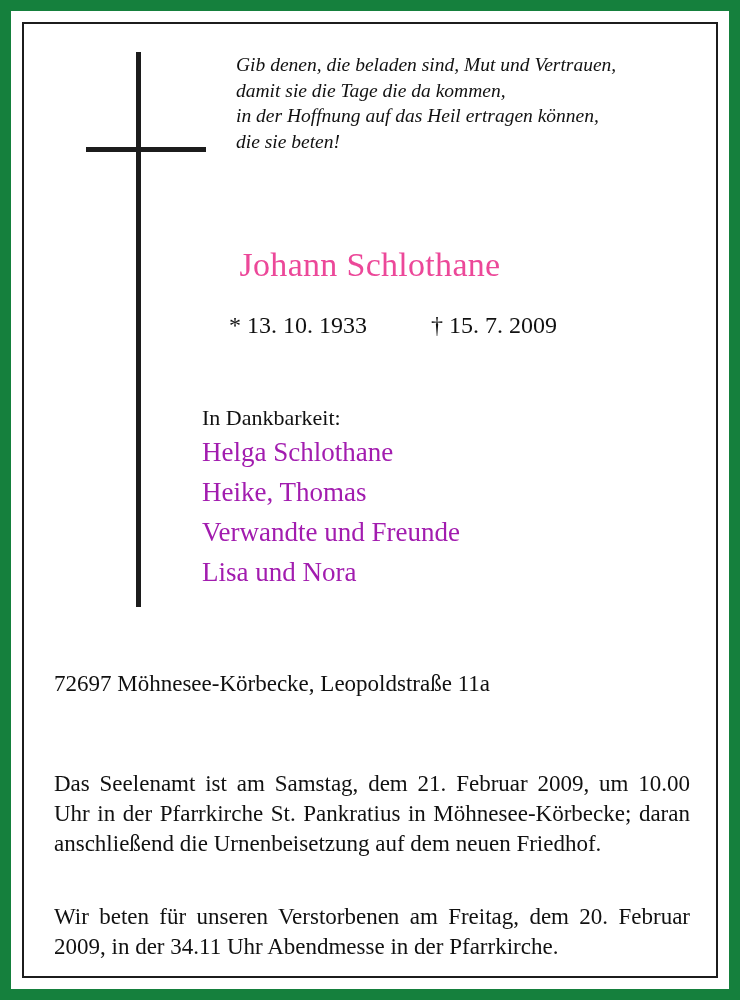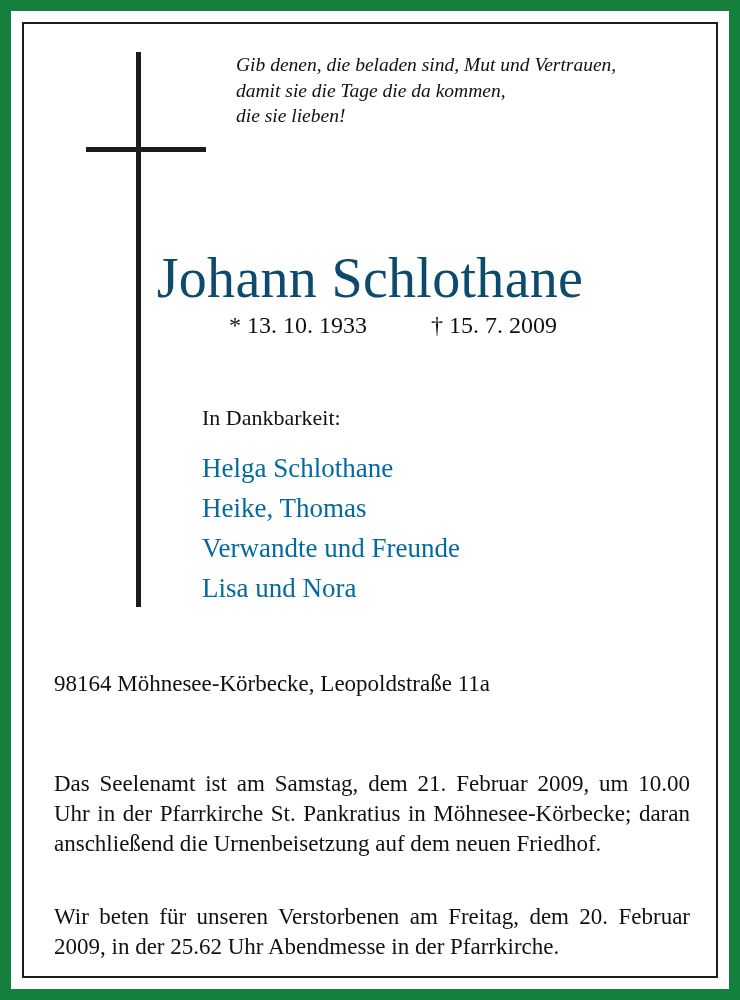--- a/index.html
+++ b/index.html
@@ -78,23 +78,23 @@
   }
   .verse div { white-space: nowrap; }
 
   
   .name {
     position: absolute;
     left: 0;
     right: 0;
     top: 222px;
     text-align: center;
-    font-size: 56px;
+    font-size: 34px;
     letter-spacing: 0.3px;
-    color: #0c4a6e;
+    color: #ec4899;
   }
   .dates {
     position: absolute;
     left: 0;
     right: 0;
     top: 288px;
     text-align: center;
     font-size: 24px;
     color: #111111;
   }
@@ -105,26 +105,25 @@
   
   .dedication {
     position: absolute;
     left: 178px;
     top: 380px;
     width: 500px;
   }
   .dedication .lead {
     font-size: 22px;
     line-height: 28px;
-    margin-bottom: 16px;
   }
   .dedication .family-line {
     font-size: 27px;
     line-height: 40px;
-    color: #0369a1;
+    color: #a21caf;
   }
 
   
   .address {
     position: absolute;
     left: 30px;
     top: 645px;
     font-size: 23px;
     line-height: 30px;
   }
@@ -158,40 +157,41 @@
     <div class="content">
 
       <div class="cross">
         <div class="vert"></div>
         <div class="horiz"></div>
       </div>
 
       <div class="verse">
         <div>Gib denen, die beladen sind, Mut und Vertrauen,</div>
         <div>damit sie die Tage die da kommen,</div>
-        <div>die sie lieben!</div>
+        <div>in der Hoffnung auf das Heil ertragen können,</div>
+        <div>die sie beten!</div>
       </div>
 
       <div class="name">Johann Schlothane</div>
 
       <div class="dates">
         <span class="born">* 13. 10. 1933</span>
         <span class="gap"></span>
         <span class="died">† 15. 7. 2009</span>
       </div>
 
       <div class="dedication">
         <div class="lead">In Dankbarkeit:</div>
         <div class="family-line">Helga Schlothane</div>
         <div class="family-line">Heike, Thomas</div>
         <div class="family-line">Verwandte und Freunde</div>
         <div class="family-line">Lisa und Nora</div>
       </div>
 
-      <div class="address">98164 Möhnesee-Körbecke, Leopoldstraße 11a</div>
+      <div class="address">72697 Möhnesee-Körbecke, Leopoldstraße 11a</div>
 
       <div class="para-1">Das Seelenamt ist am Samstag, dem 21. Februar 2009, um 10.00 Uhr in der Pfarrkirche St. Pankratius in Möhnesee-Körbecke; daran anschließend die Urnenbeisetzung auf dem neuen Friedhof.</div>
 
-      <div class="para-2">Wir beten für unseren Verstorbenen am Freitag, dem 20. Februar 2009, in der 25.62 Uhr Abendmesse in der Pfarrkirche.</div>
+      <div class="para-2">Wir beten für unseren Verstorbenen am Freitag, dem 20. Februar 2009, in der 34.11 Uhr Abendmesse in der Pfarrkirche.</div>
 
     </div>
   </div>
 </div>
 
 </body></html>

